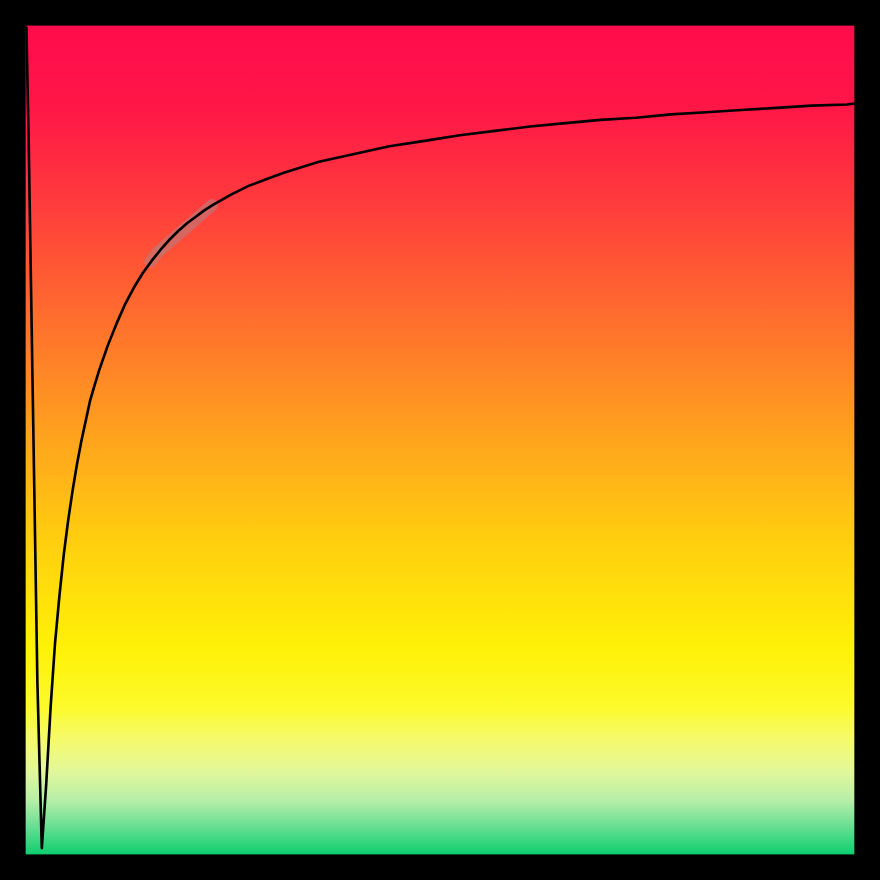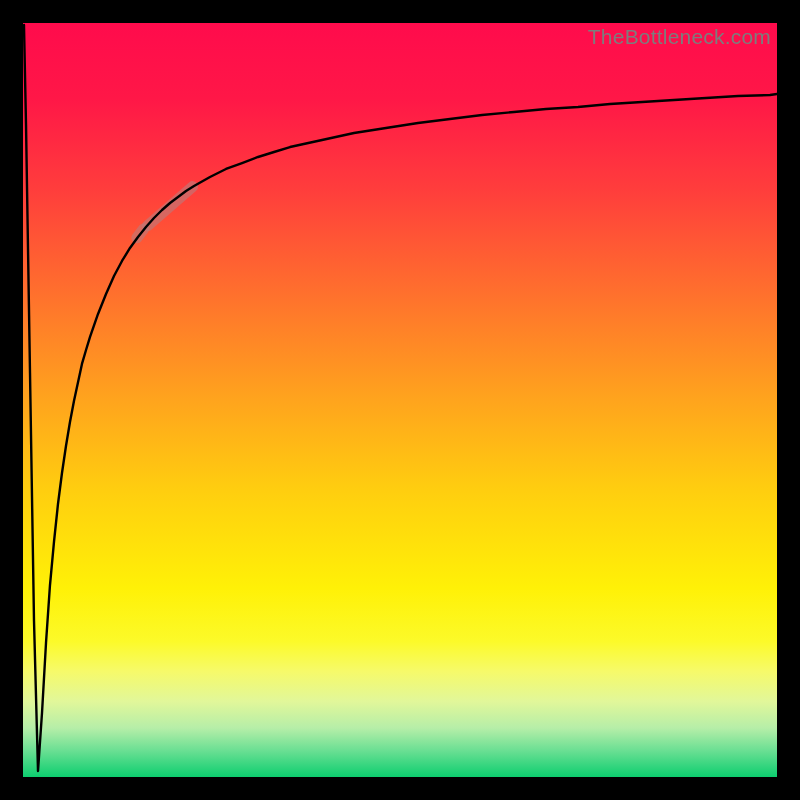--- a/index.html
+++ b/index.html
@@ -68,21 +68,20 @@
             <stop offset="86.00%" stop-color="#f6fa6a"></stop>
             <stop offset="90.00%" stop-color="#e1f79a"></stop>
             <stop offset="93.50%" stop-color="#b6eea8"></stop>
             <stop offset="96.50%" stop-color="#6adf93"></stop>
             <stop offset="100.00%" stop-color="#0dce6f"></stop>
           </linearGradient>
       </defs>
       <rect x="0" y="0" width="754" height="754" fill="url(#bg-grad)"></rect>
     </svg>
 
-    <div class="attribution">TheBottleneck.com</div>
 
     <svg class="curve" viewBox="0 0 754 754" preserveAspectRatio="none">
       <g id="highlight-group">
           <line x1="124.41" y1="202.83" x2="169.65" y2="163.62" stroke="rgba(190,120,120,0.65)" stroke-width="11" stroke-linecap="round"></line>
           <line x1="113.85" y1="214.89" x2="120.64" y2="205.84" stroke="rgba(190,120,120,0.65)" stroke-width="11" stroke-linecap="round"></line>
         </g>
       <path id="main-curve" fill="none" stroke="#000000" stroke-width="2.4" stroke-linecap="round" stroke-linejoin="round" d="M0.98 1.96 L3.02 102.02 L7.01 350.01 L11.01 598.00 L15.00 747.97 L19.00 689.99 L23.00 620.01 L26.99 562.03 L30.99 518.98 L34.99 480.98 L38.98 449.99 L42.98 422.99 L46.97 399.02 L50.97 377.98 L58.96 340.96 L63.03 327.01 L67.03 313.97 L75.02 290.97 L83.02 270.99 L91.01 252.97 L99.00 237.96 L106.99 224.99 L114.98 213.99 L122.98 204.03 L130.97 194.98 L139.04 186.99 L147.03 179.98 L155.02 174.02 L163.01 167.99 L171.01 163.01 L186.99 153.97 L202.98 145.97 L219.04 140.02 L235.02 133.99 L251.01 129.01 L266.99 124.03 L299.04 117.02 L331.01 110.01 L362.98 105.03 L395.02 99.98 L426.99 95.98 L459.04 91.99 L491.00 88.97 L522.97 86.03 L555.02 84.00 L586.99 80.98 L619.03 79.02 L651.00 76.98 L682.97 75.02 L715.02 72.99 L746.99 72.01 L754.00 71.03"></path>
     </svg>
 
   </div>

